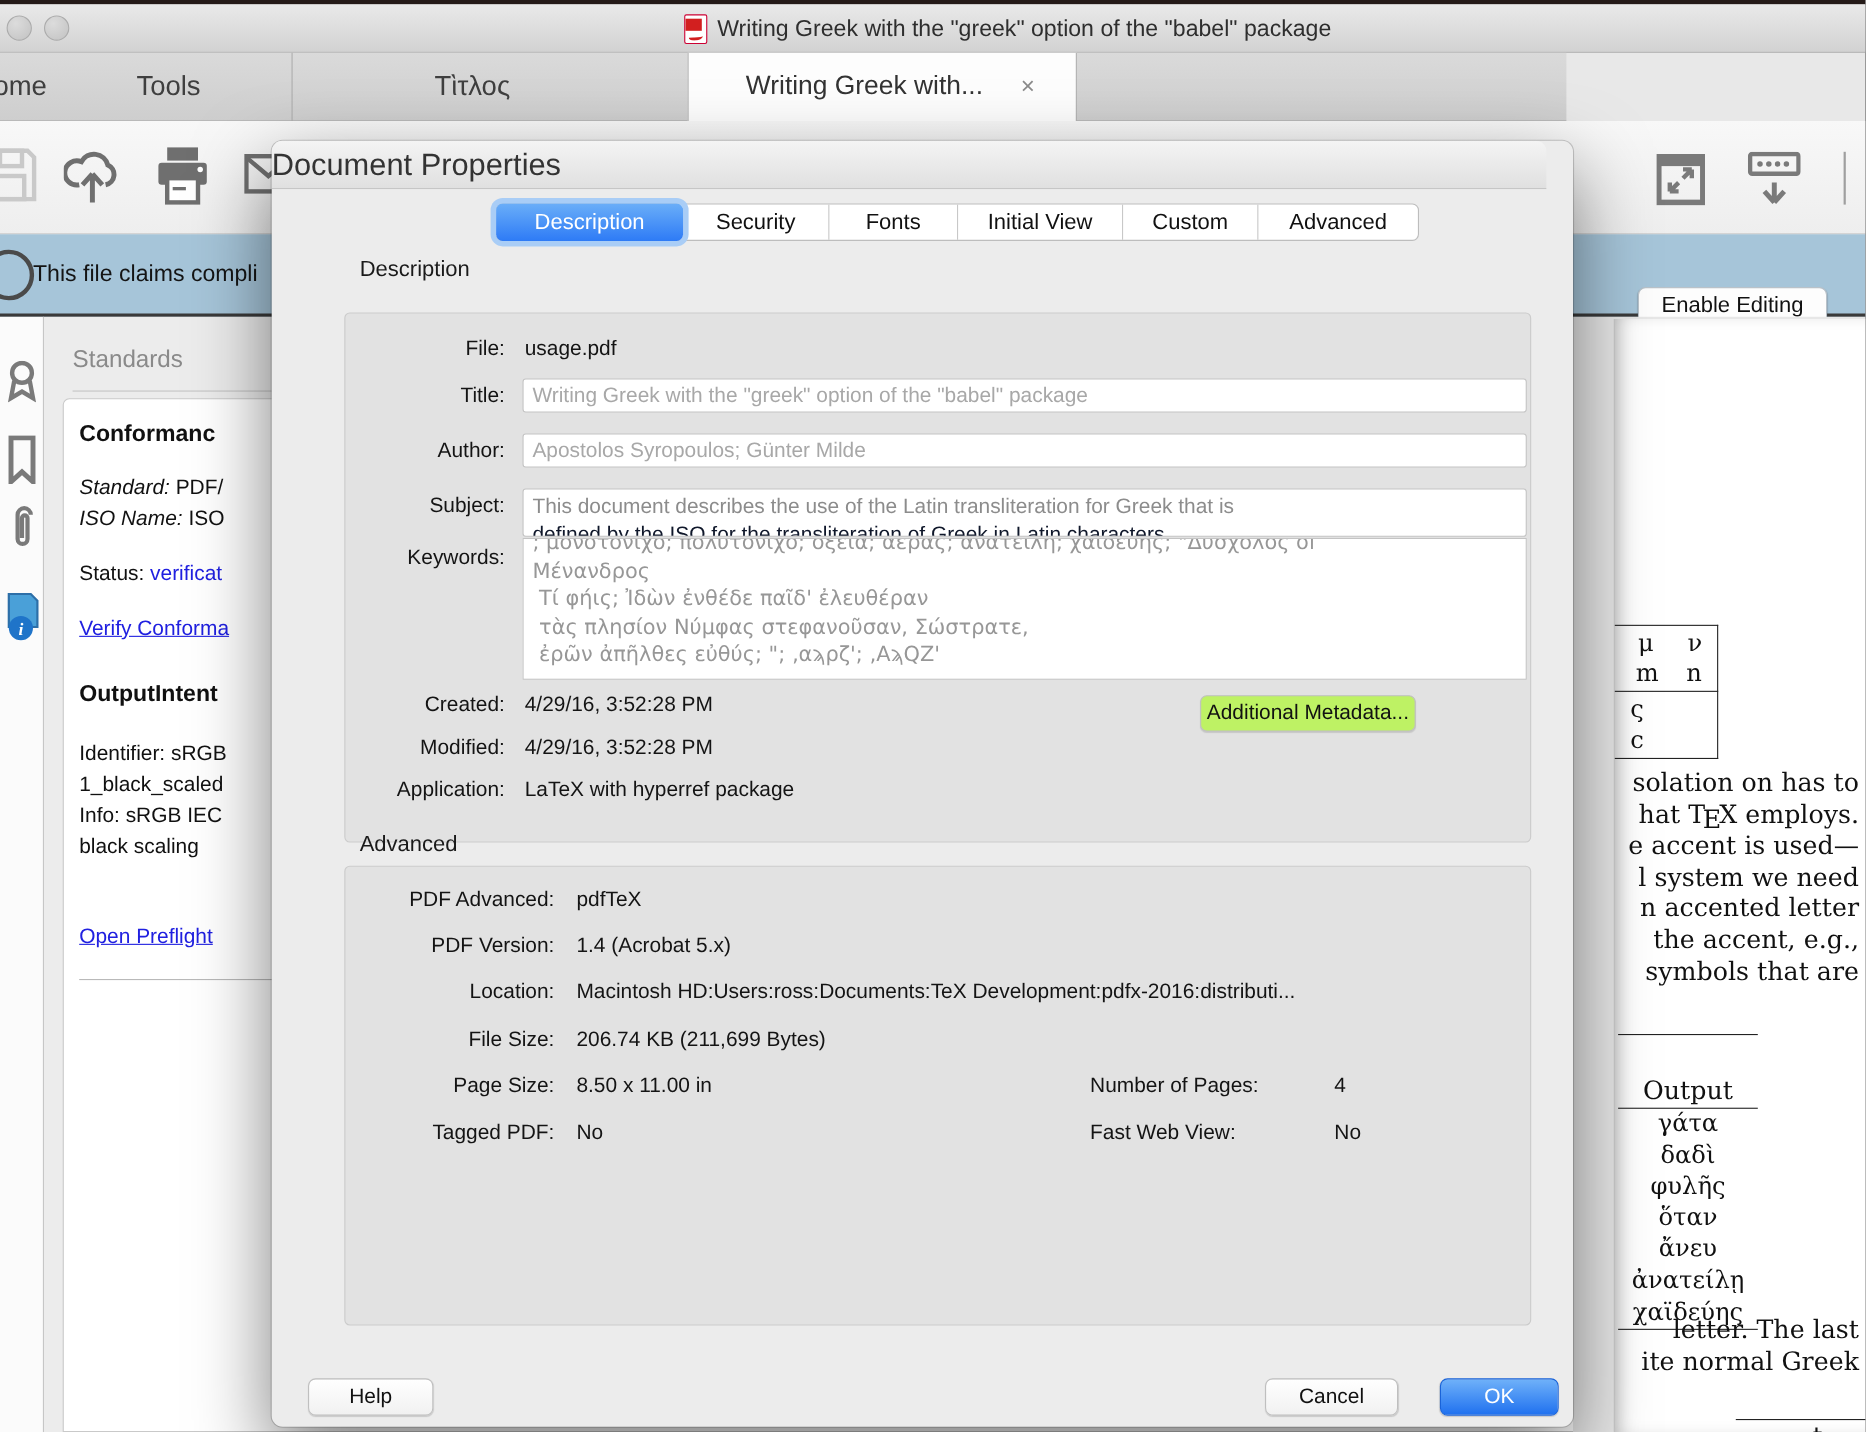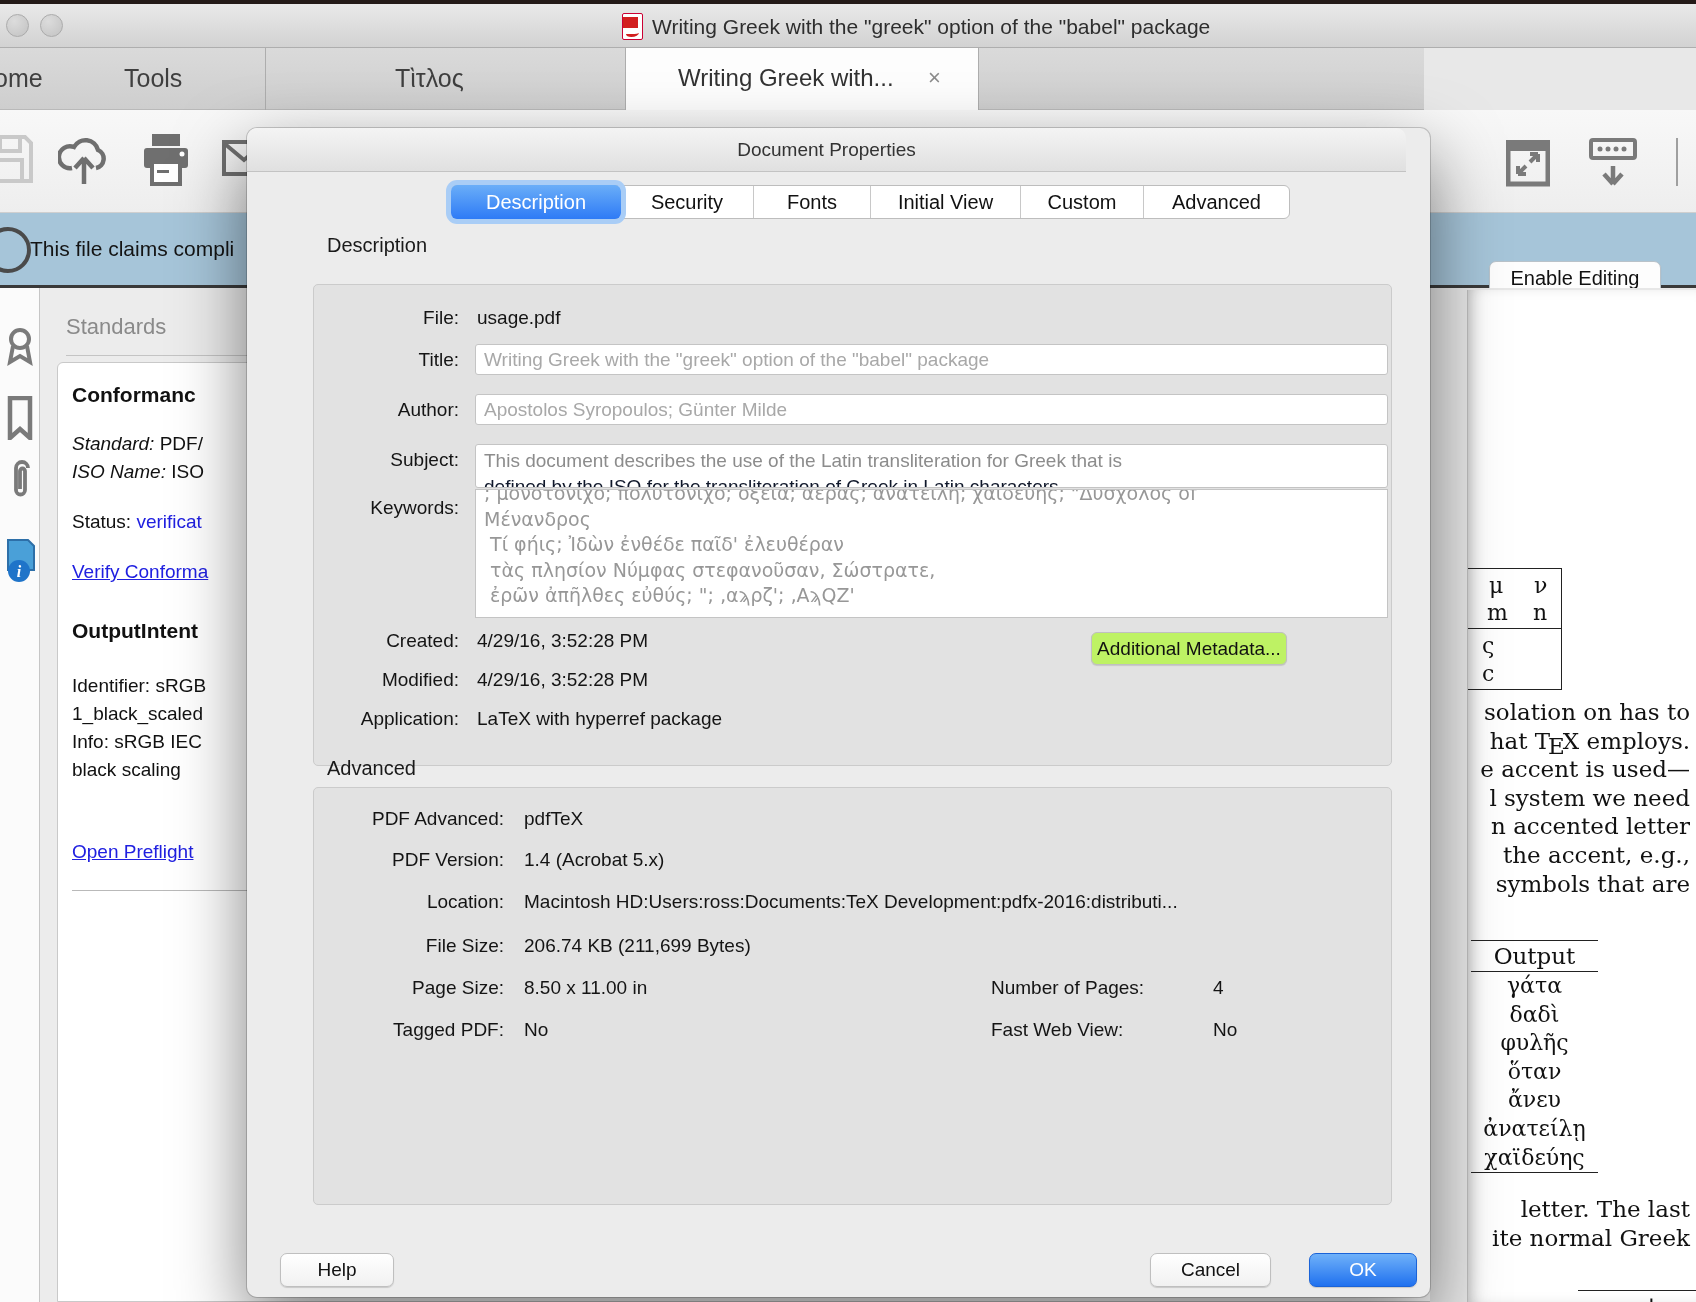--- a/index.html
+++ b/index.html
@@ -62,32 +62,32 @@
     box-shadow:inset 10px 0 18px -10px rgba(0,0,0,.35);}
   .serif{font-family:"DejaVu Serif",serif;color:#111;}
   #minitable{left:0px;top:278px;width:94px;height:122px;
     border-top:1px solid #222;border-bottom:1px solid #222;border-right:1px solid #222;}
   #minitable .mid{position:absolute;left:0;top:59px;width:94px;height:1px;background:#222;}
   .mtcell{position:absolute;font-size:22px;}
   #paralines{left:0;top:408px;width:222px;text-align:right;font-size:23px;line-height:28.6px;}
   .texE{display:inline-block;position:relative;top:5px;margin:0 -2px;}
   #outtable{left:3px;top:650px;width:127px;text-align:center;}
   #outtable .rule{height:1px;background:#222;margin:0;}
-  #outtable .hdr{font-size:23px;line-height:30px;}
+  #outtable .hdr{font-size:23px;line-height:30px;margin-top:36px;}
   #outtable .row{font-size:22px;line-height:28.6px;}
   #botlines{left:0;top:905px;width:222px;text-align:right;font-size:23px;line-height:28.6px;}
   #botrule{left:110px;top:1000px;width:119px;height:1px;background:#222;}
   #botpartial{left:180px;top:1004px;font-size:22px;}
 
   
   #dialog{left:247px;top:128px;width:1183px;height:1169px;background:#ececec;
     border-radius:10px;box-shadow:0 28px 70px rgba(0,0,0,.5),0 0 0 1px rgba(0,0,0,.18);z-index:50;}
   #dlghead{left:0;top:0;width:1159px;height:44px;border-radius:10px 10px 0 0;
     background:linear-gradient(#f4f4f4,#e0e0e0);border-bottom:1px solid #c3c3c3;
-    text-align:center;font-size:19px;color:#333;line-height:44px;}
+    font-size:28px;color:#333;line-height:44px;}
   #dlgtabs{left:203px;top:57px;height:34px;display:flex;background:#fff;
     border:1px solid #bdbdbd;border-radius:6px;}
   .seg{font-size:20px;color:#111;text-align:center;line-height:32px;
     border-right:1px solid #c8c8c8;padding:0 2px;}
   .seg:last-child{border-right:none;}
   .seg.sel{background:linear-gradient(#6aaef8,#2e7bf6);color:#fff;border-radius:6px;
     box-shadow:0 0 0 5px #a9cdf6;border-right:none;margin:-1px 0;line-height:34px;z-index:2;}
   .sectlabel{font-size:20px;color:#1a1a1a;}
   .groupbox{left:66px;width:1079px;background:#e2e2e2;border:1px solid #cbcbcb;border-radius:5px;}
   .flabel{position:absolute;width:145px;text-align:right;font-size:19px;color:#141414;white-space:nowrap;}

